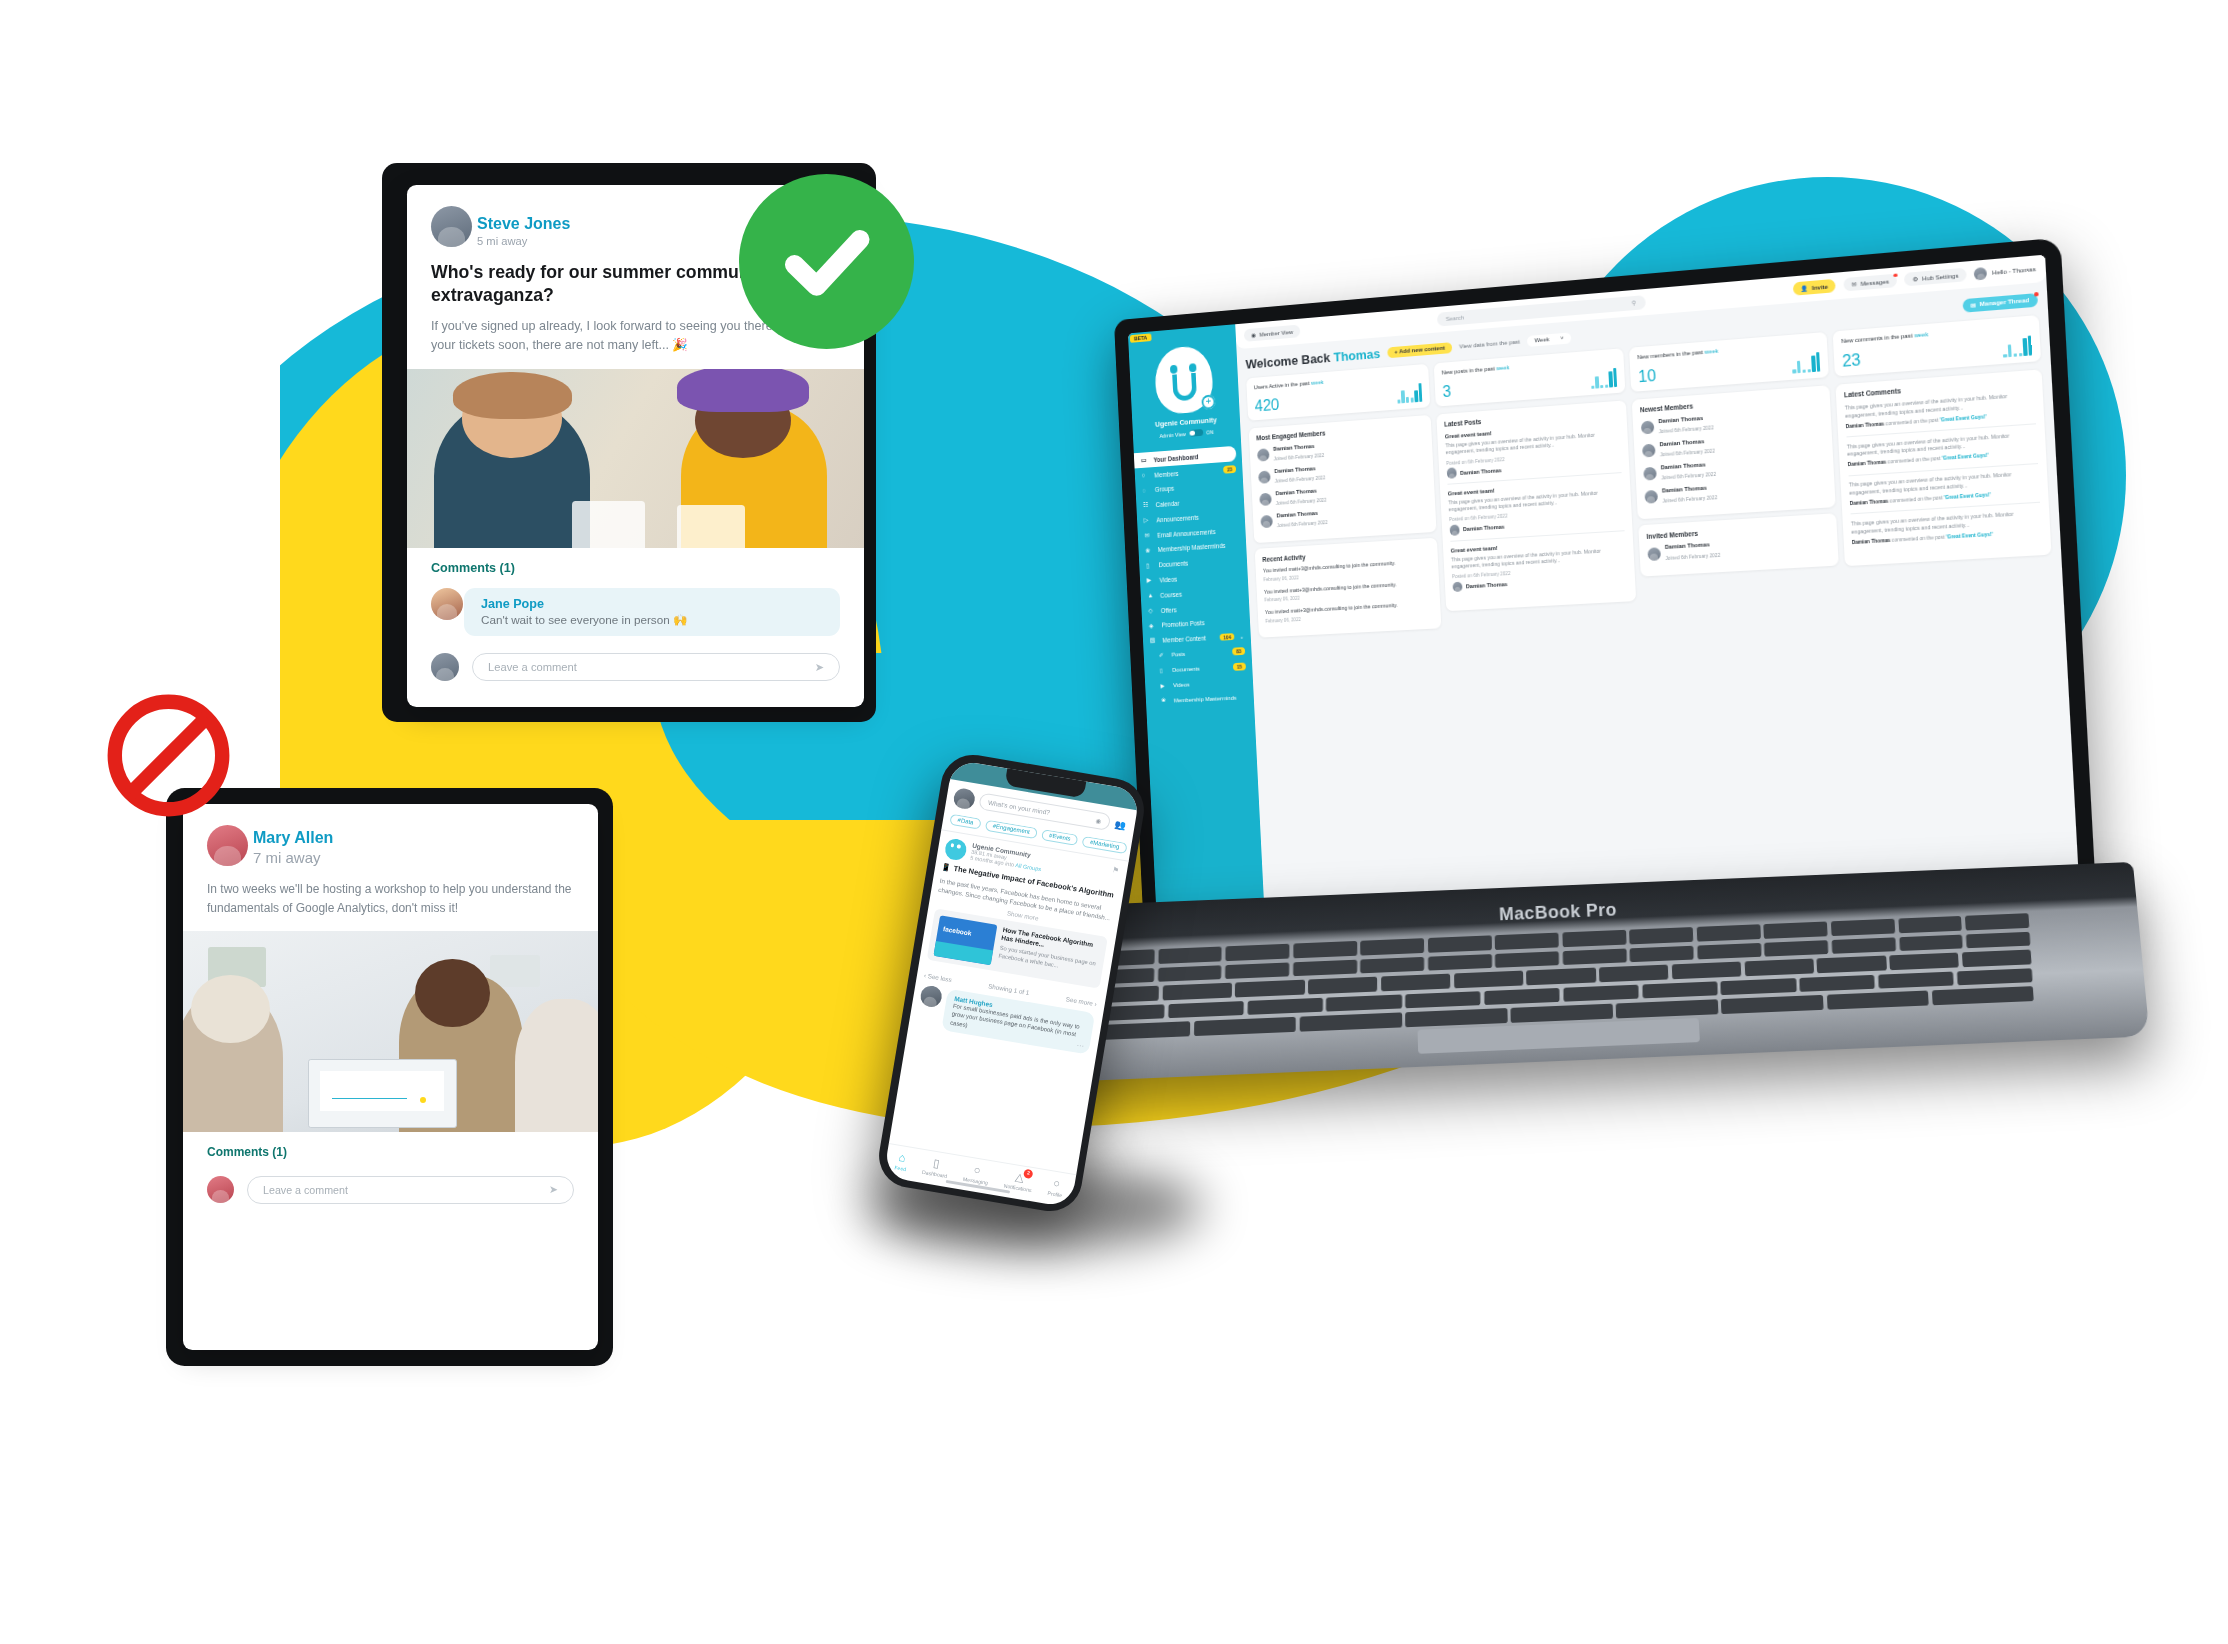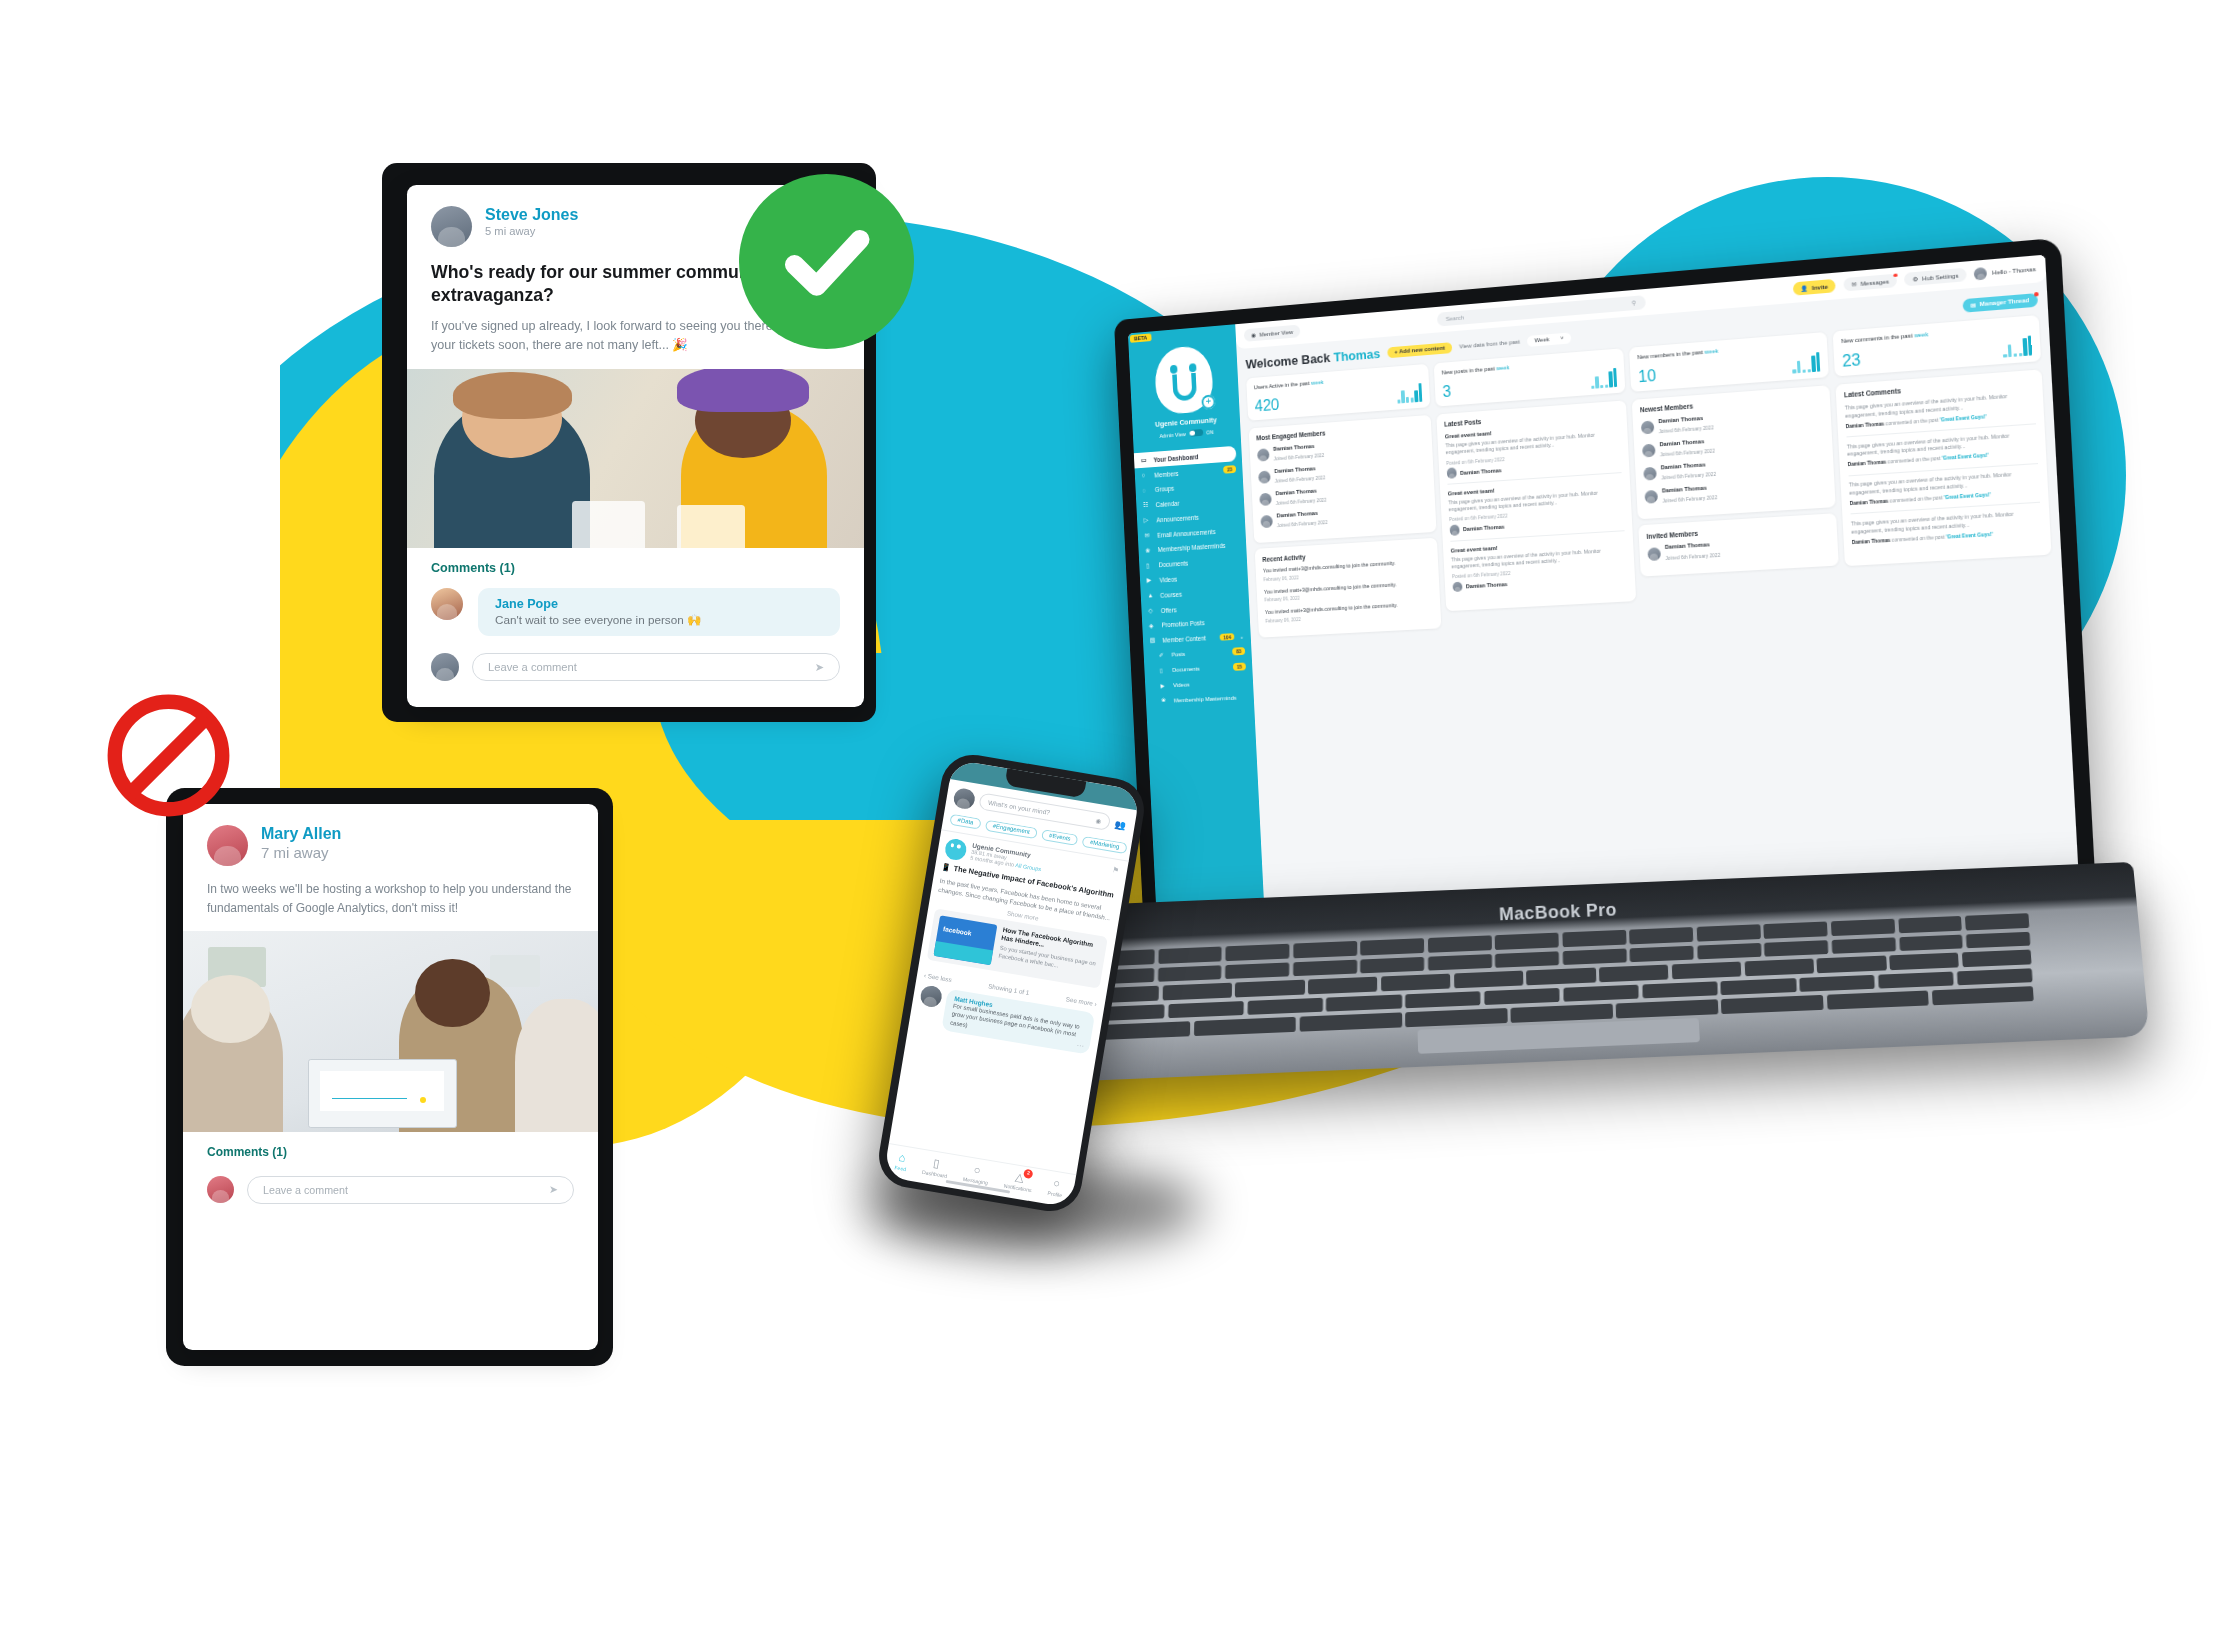--- a/index.html
+++ b/index.html
@@ -42,41 +42,41 @@
   .white-bottom {
     left: 0; top: 1184px; width: 2229px; height: 461px; background: #fff;
   }
   .white-top { left: 0; top: 0; width: 2229px; height: 168px; background: #fff; }
   .white-right { left: 2135px; top: 0; width: 94px; height: 1644px; background: #fff; }
 
   .post-card {
     position: absolute; background: #fff; border-radius: 9.3px;
     overflow: hidden; box-shadow: 0 9.3px 28px rgba(0,0,0,.18);
   }
-  .post-head { display: flex; align-items: flex-start; gap: 13px; padding: 20.5px 24px 5.6px; }
+  .post-head { display: flex; align-items: flex-end; gap: 5px; padding: 20.5px 24px 5.6px; }
   .avatar { border-radius: 50%; background: #c9ced6; flex: none; overflow: hidden; position: relative; }
   .avatar.a-steve { background: linear-gradient(160deg,#8d98a6,#5e6b7a); }
   .avatar.a-jane  { background: linear-gradient(160deg,#f0c8a0,#a2604a); }
   .avatar.a-mary  { background: linear-gradient(160deg,#e27c86,#b8434f); }
   .avatar.a-sarah { background: linear-gradient(160deg,#e8d3bd,#b98f6f); }
   .avatar.a-damian{ background: linear-gradient(160deg,#9aa4b0,#6d7886); }
   .avatar.a-matt  { background: linear-gradient(160deg,#7f8a96,#4b5560); }
   .avatar::after {
     content:""; position:absolute; left:18%; top:52%; width:64%; height:58%;
     background: rgba(255,255,255,.28); border-radius: 50% 50% 0 0;
   }
   .name { color: #0f9bc4; font-weight: 700; }
   .sub  { color: #9aa3ad; }
   .post-title { font-weight: 700; color: #17191c; }
   .post-body  { color: #7d8790; }
   .post-photo { width: 100%; display: block; background: #cfd6dc; }
 
   .comments-zone { padding: 13px 24px 20.5px; }
   .comments-label { color: #0f766e; font-weight: 700; }
-  .comment-row { display: flex; align-items: flex-start; gap: 15px; margin-top: 13px; }
+  .comment-row { display: flex; align-items: flex-start; gap: 1px; margin-top: 13px; }
   .comment-bubble { background: #e8f4f8; border-radius: 11.2px; padding: 9.3px 17px; flex: 1; }
   .comment-name { color: #0f9bc4; font-weight: 700; }
   .comment-text { color: #6f787f; }
   .comment-compose { display: flex; align-items: center; gap: 13px; margin-top: 17px; }
   .comment-input {
     flex: 1; border: 0.9px solid #d6dbe0; border-radius: 931px;
     display: flex; align-items: center; justify-content: space-between;
     color: #a8b0b7; background: #fff;
   }
   .send-ico { color: #b9c1c8; }

